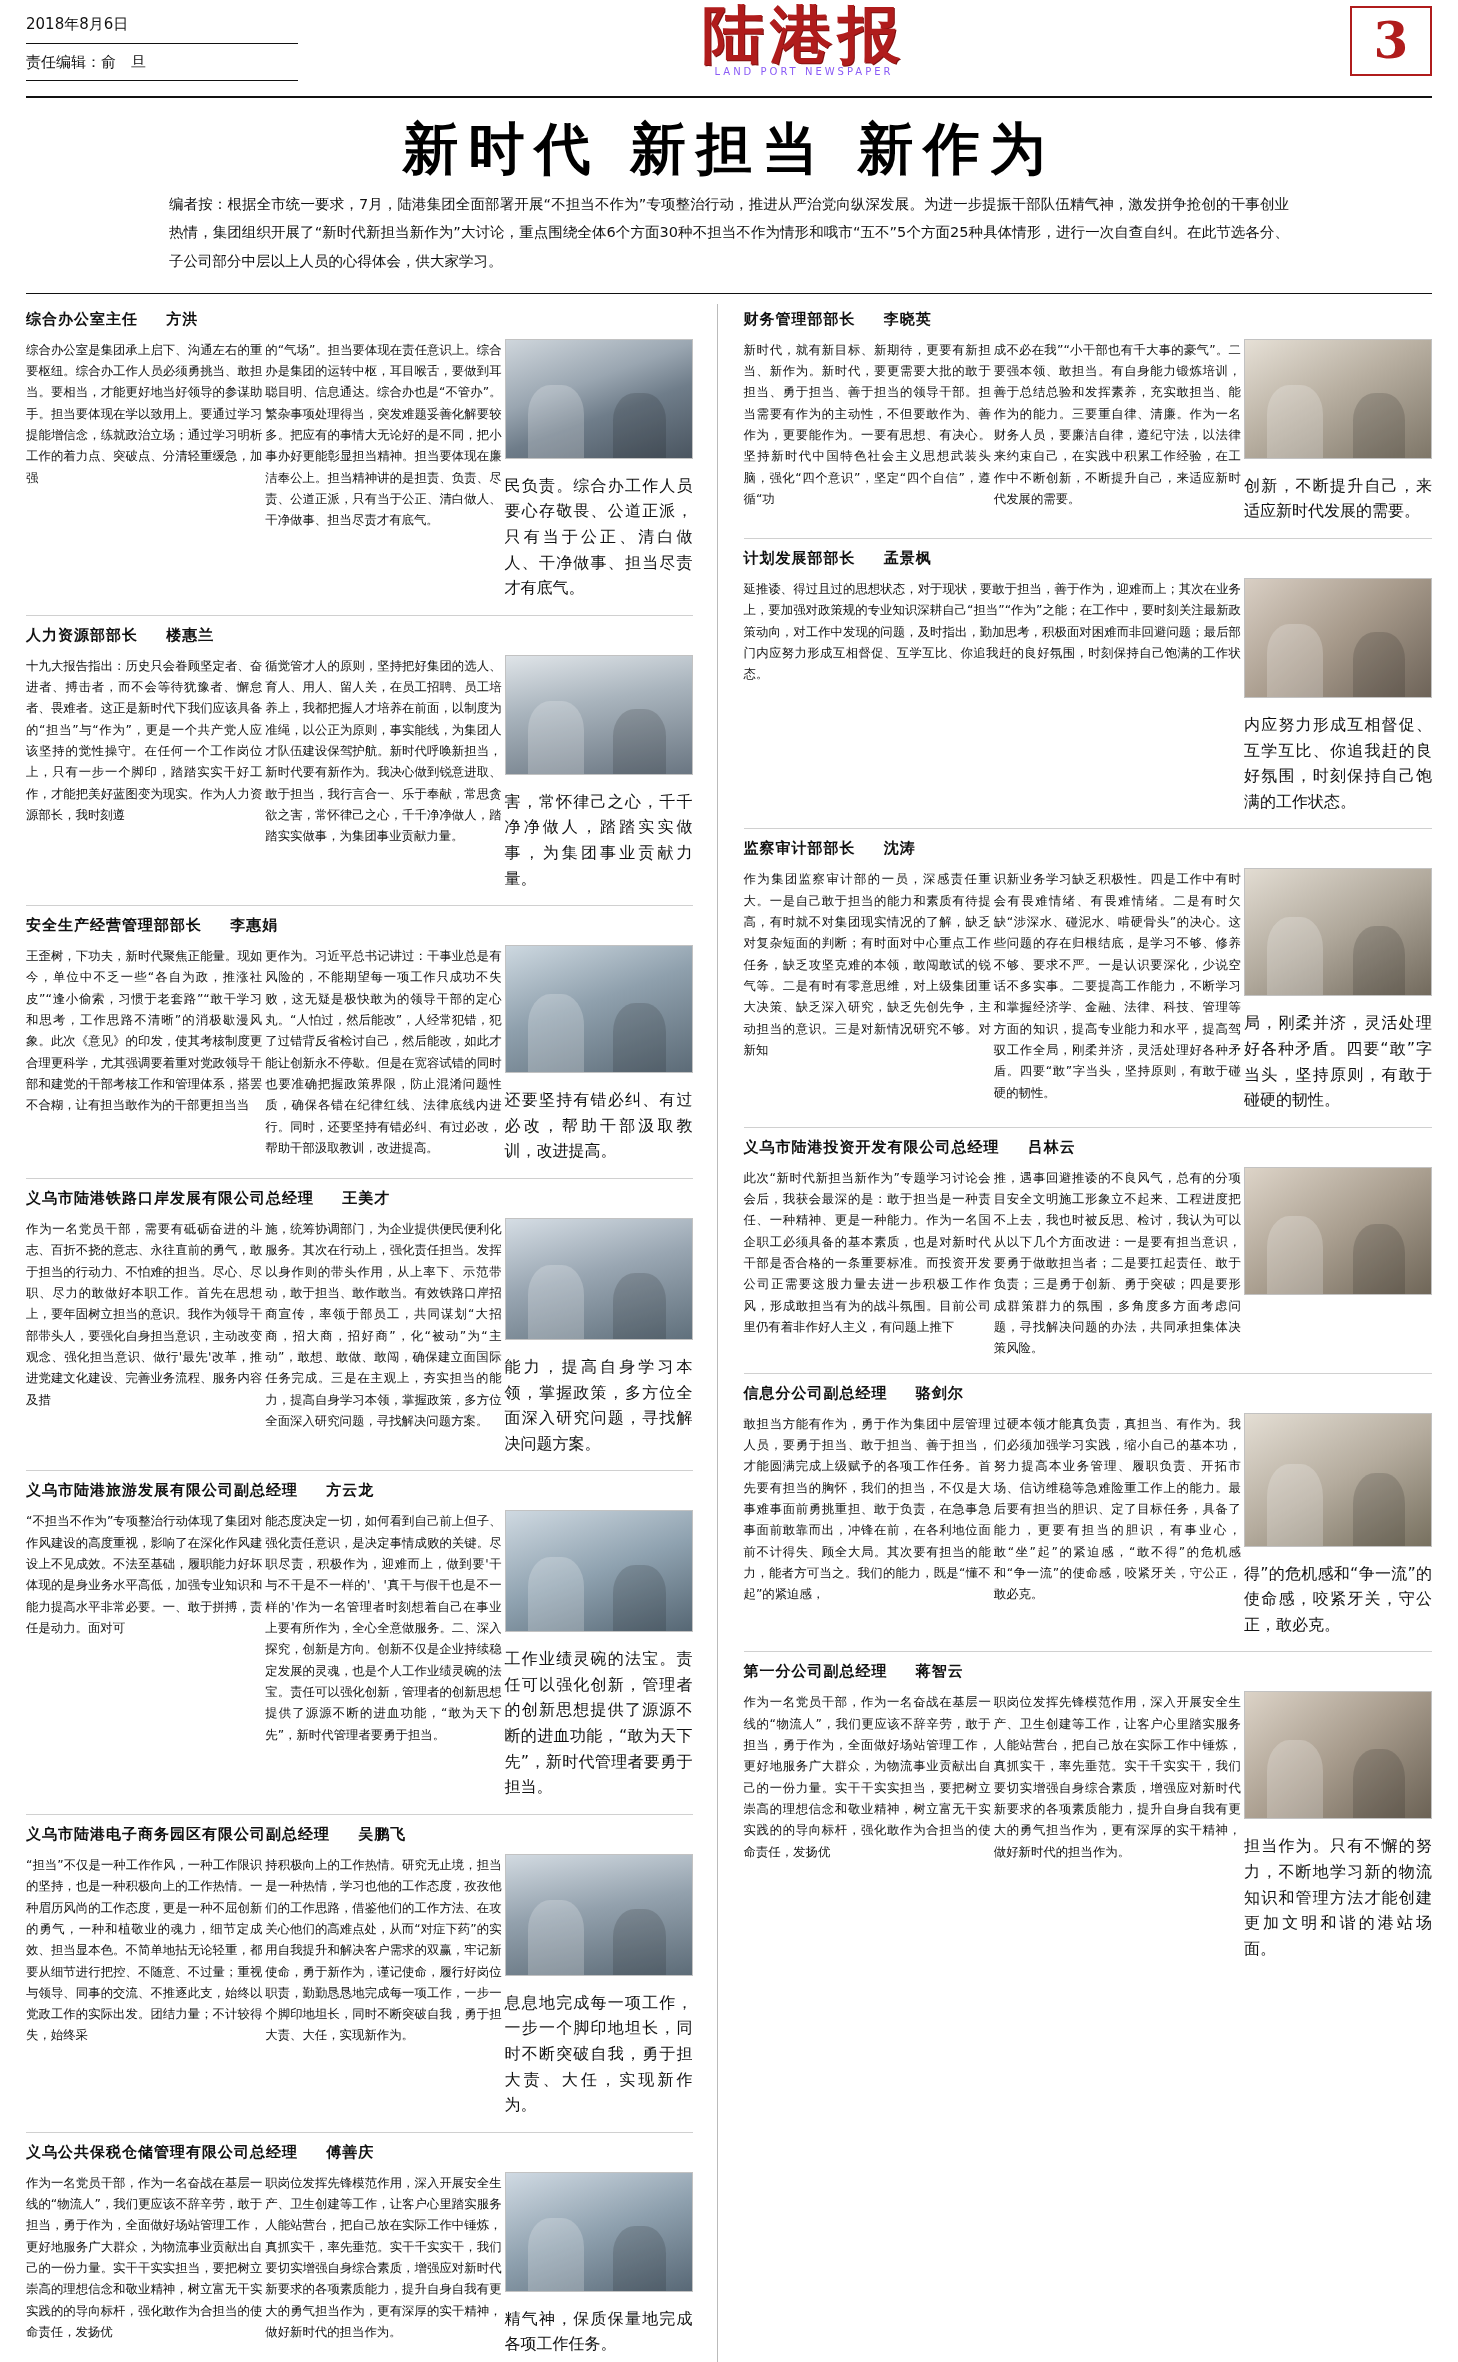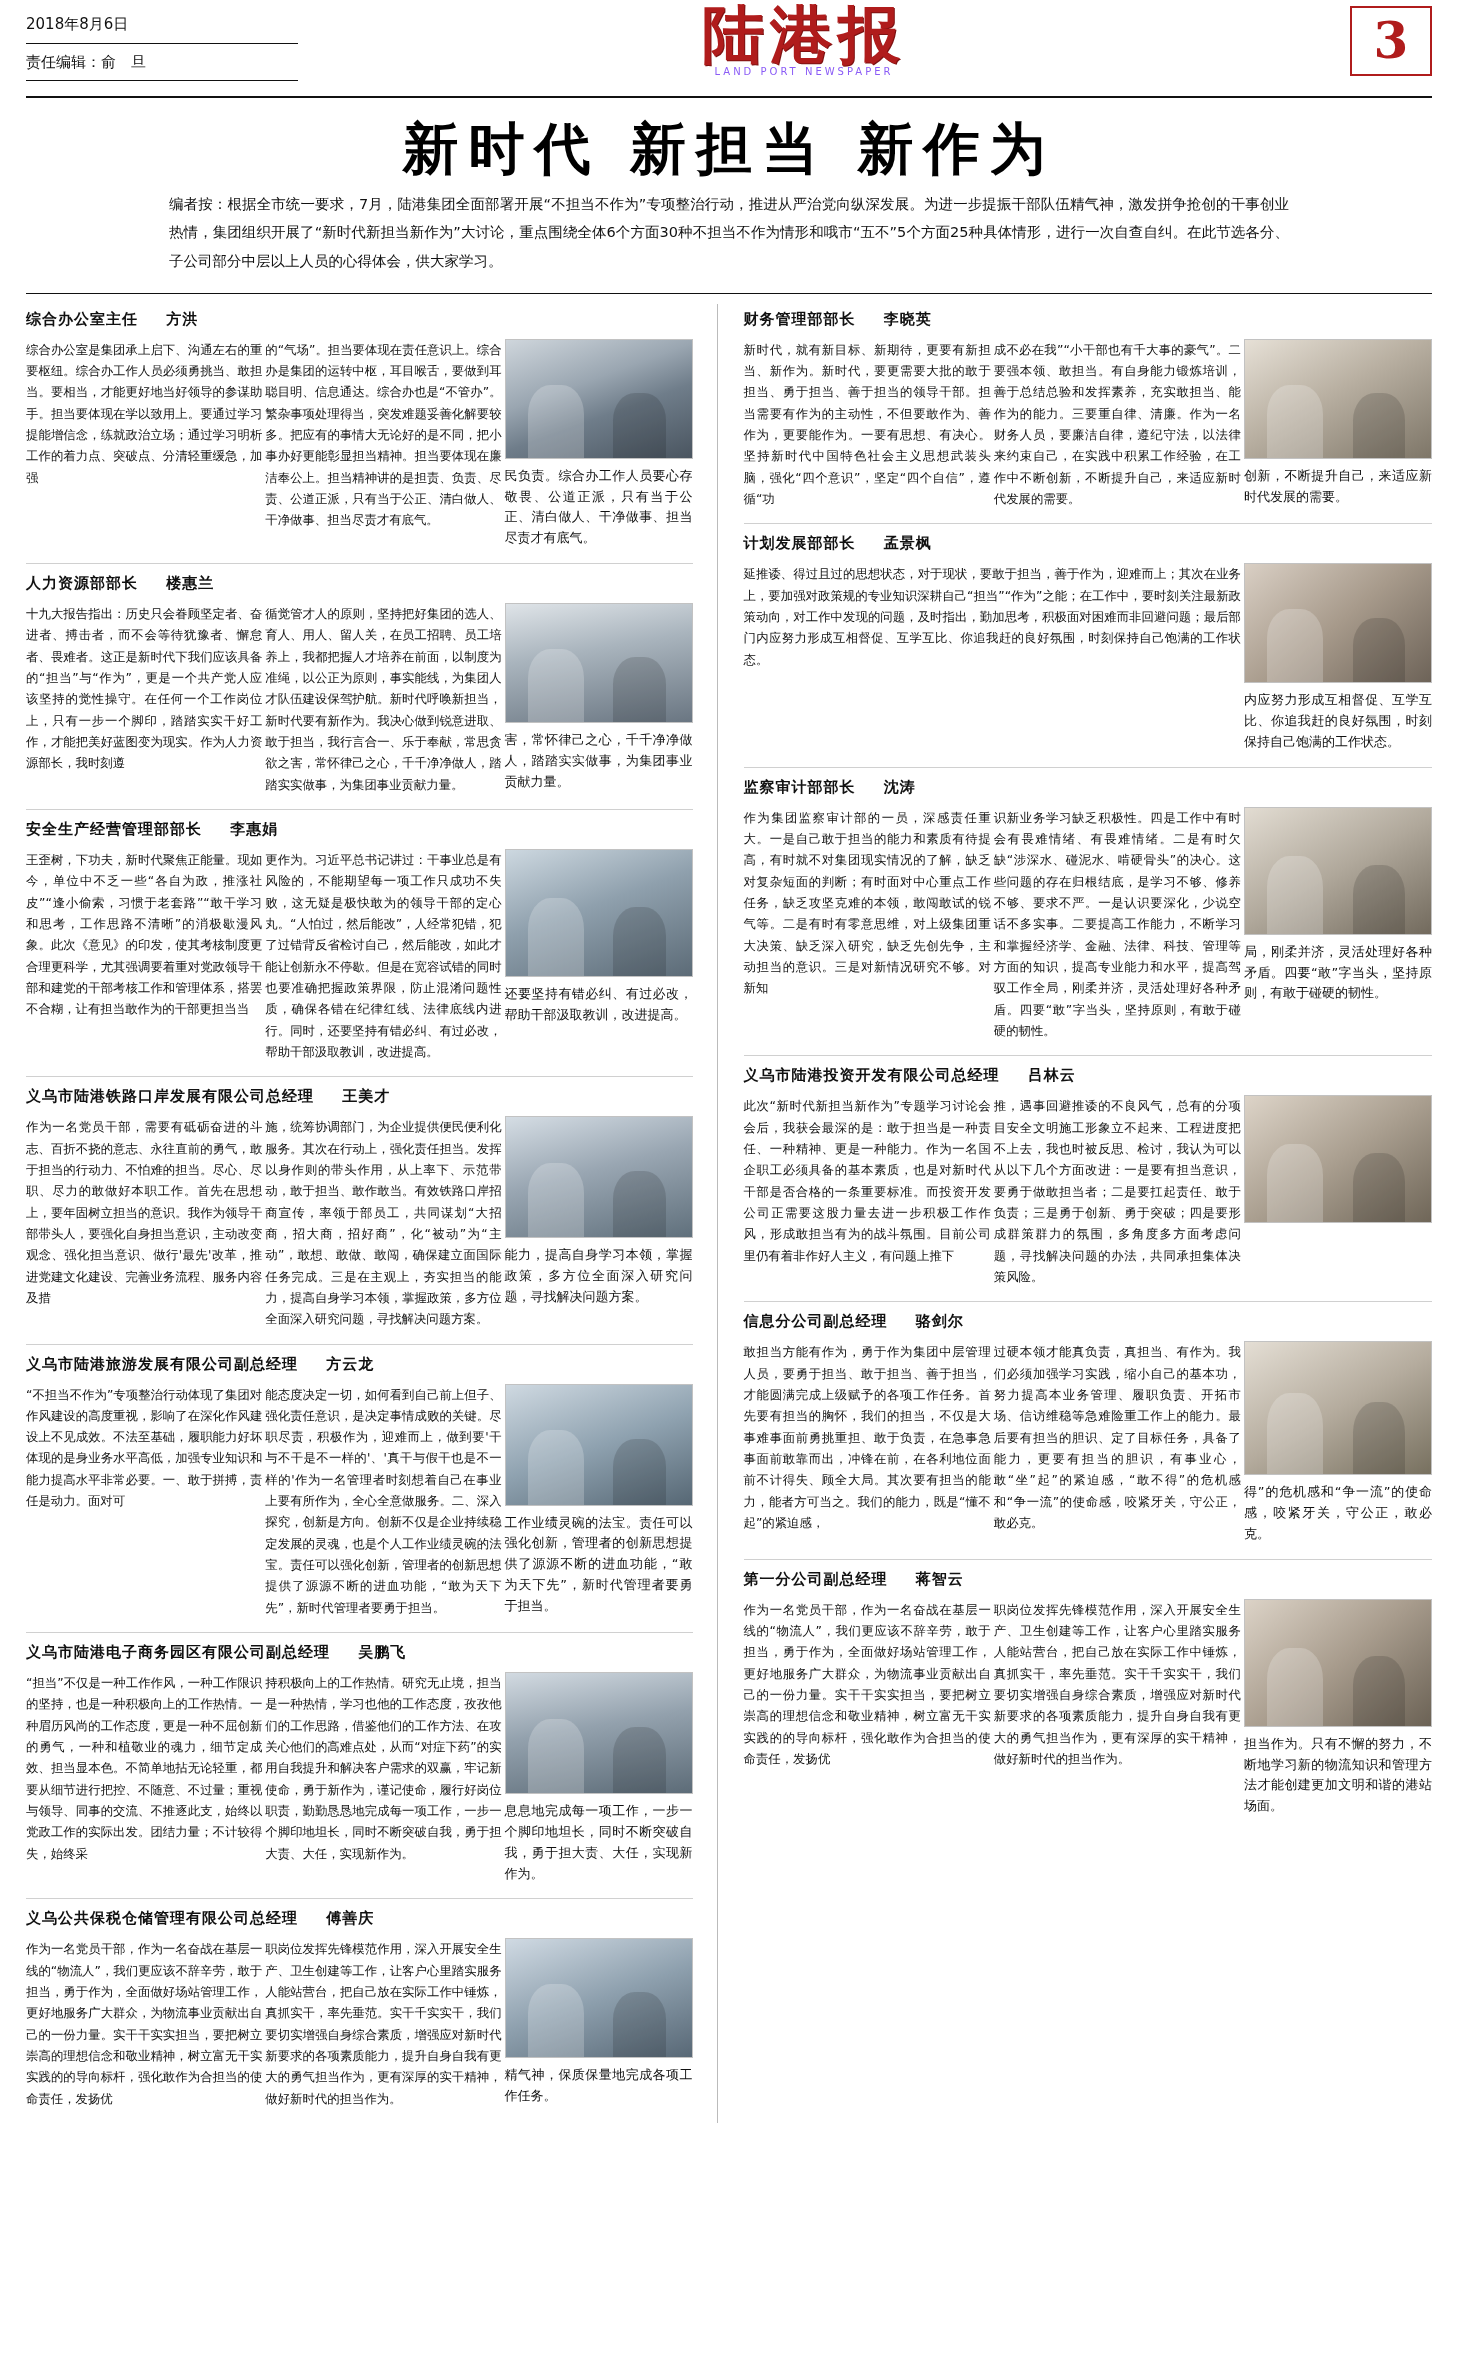--- a/index.html
+++ b/index.html
@@ -54,21 +54,21 @@
     font-family:"DejaVu Serif","Liberation Serif",serif;
     font-weight:bold;font-size:15px;margin:6px 0 10px 0;letter-spacing:1px;
   }
   .art-head .name{margin-left:22px;}
   .art-body{display:flex;gap:3px;font-size:12.4px;line-height:1.72;text-align:justify;}
   .art-body .txt{flex:1;}
   .photo{
     flex:0 0 auto;background:#d8d8d8;border:1px solid #c2c2c2;position:relative;overflow:hidden;
   }
   .photo .ph-inner{position:absolute;inset:0;}
-  .caption{font-size:13px;line-height:1.6;margin-top:7px;}
+  .caption{font-size:16px;line-height:1.6;margin-top:14px;}
 
   .hr-thin{border-bottom:1px solid #d0d0d0;margin:8px 0 10px 0;}
 
   
   .ph1{background:linear-gradient(160deg,#cfd6dc 0%,#9aa6b1 38%,#6f7d8a 60%,#4a5560 100%);}
   .ph2{background:linear-gradient(150deg,#e6e0d6 0%,#b9b0a2 45%,#7e7668 100%);}
   .ph3{background:linear-gradient(170deg,#dfe4e8 0%,#a9b4bd 40%,#6a7682 100%);}
   .ph4{background:linear-gradient(140deg,#d9cfc4 0%,#a79a8b 50%,#6d6358 100%);}
   .ph5{background:linear-gradient(160deg,#cdd8e0 0%,#8fa0ad 45%,#5c6b77 100%);}
   .ph6{background:linear-gradient(150deg,#e2dcd2 0%,#b0a89b 50%,#726a5d 100%);}

